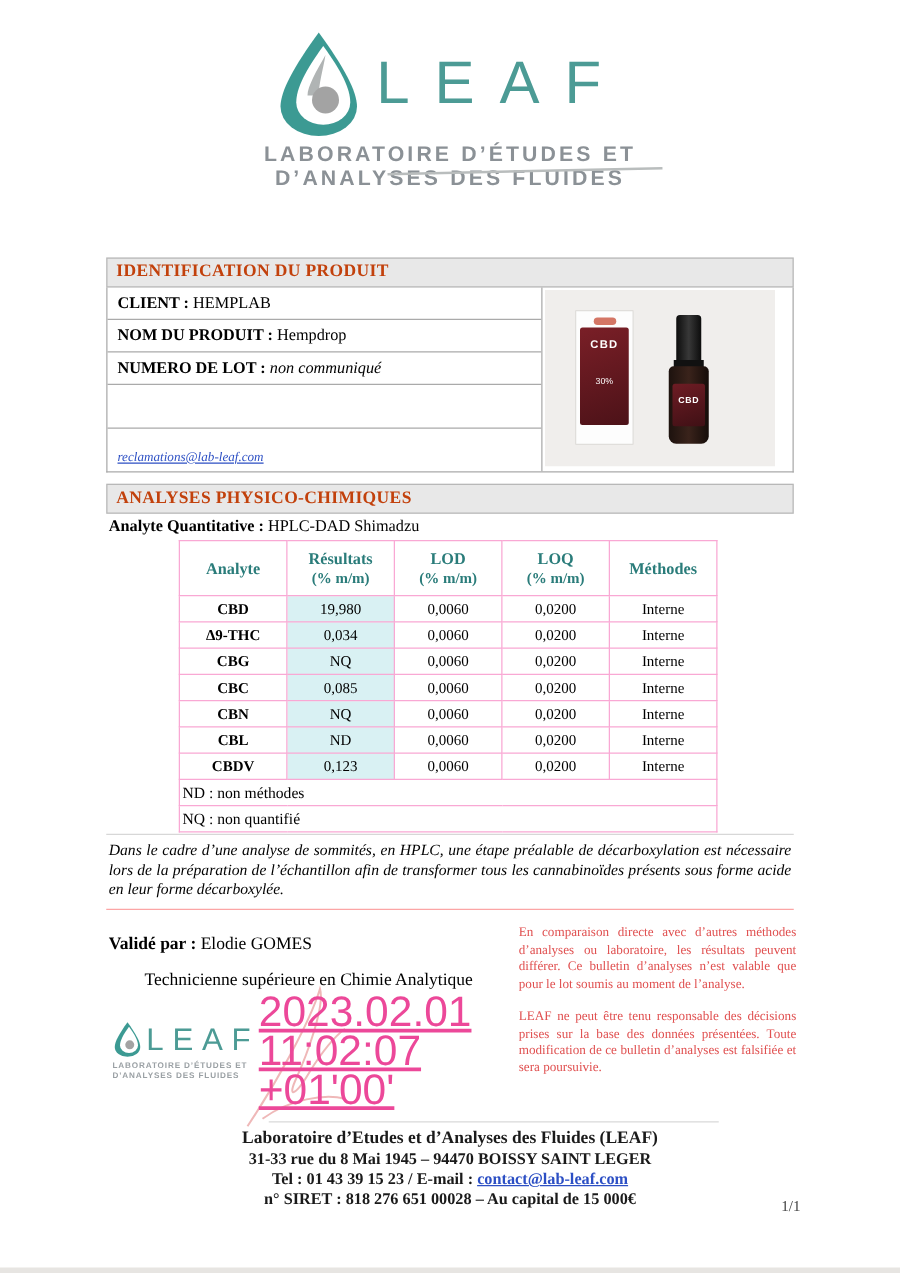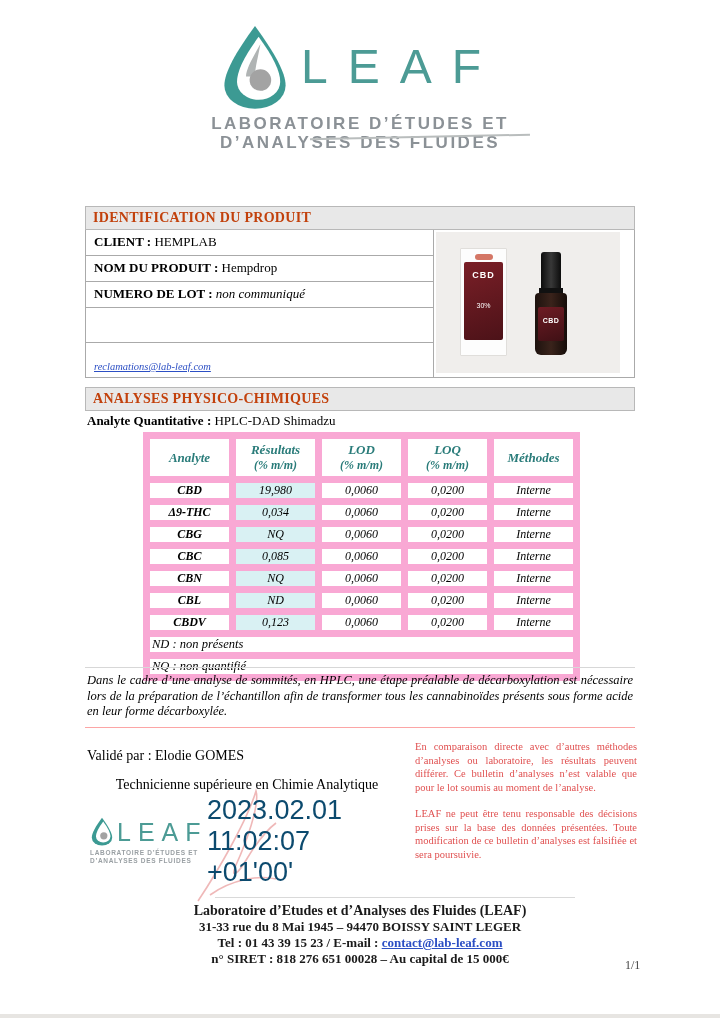--- a/index.html
+++ b/index.html
@@ -57,54 +57,54 @@
                     background:linear-gradient(160deg,#6e1c24,#3f1015); border-radius:2px;
                     color:#fff; text-align:center; font-family:"Liberation Sans",sans-serif; }
   .bottle .blabel .cbd { font-size:7px; font-weight:bold; padding-top:10px; letter-spacing:0.5px; }
 
   
   .method-line { position:absolute; top:413px; left:87px; font-size:13px; }
   .method-line b { font-weight:bold; }
 
   table.results { position:absolute; top:432px; left:143px; border-collapse:collapse;
                   font-size:12px; text-align:center; }
-  table.results th, table.results td { border:7px solid #f9a8d4;font-style:italic; }
+  table.results th, table.results td { border:1px solid #f9a8d4; }
   table.results th { width:86px; height:44px; color:#2a7c7a; font-size:13px; font-weight:bold; }
   table.results th .sub { display:block; font-size:12px; }
   table.results td { height:21px; padding:0 2px; }
   td.analyte { font-weight:bold; }
   td.resultat { background:#d9f1f3; }
   td.notes { text-align:left; padding-left:6px; height:23px; font-size:12.5px; }
 
   
   .decarb { position:absolute; top:667px; left:85px; width:550px; border-top:1px solid #d7d7d7;
             border-bottom:1px solid #fca5a5; padding:5px 2px 7px 2px; font-size:12.5px;
             font-style:italic; text-align:justify; line-height:15.5px; }
 
   
   .validation { position:absolute; top:748px; left:87px; width:320px; font-size:14px; }
-  .validation .vline1 b { font-weight:normal; }
+  .validation .vline1 b { font-weight:bold; }
   .validation .vline2 { margin-top:13px;text-align:center; }
 
   .disclaimer { position:absolute; top:740px; left:415px; width:222px; color:#e05050;
                 font-size:10.5px; line-height:13.5px; text-align:justify; }
   .disclaimer p + p { margin-top:13px; }
 
   
   .sig-block { position:absolute; top:795px; left:90px; width:330px; height:105px; }
   .sig-scribble { position:absolute; left:90px; top:-12px; z-index:1; }
   .sig-logo { position:absolute; left:0; top:22px; width:128px; }
   .sig-logo-row { display:flex; align-items:flex-start; gap:3px; }
   .sig-drop { width:24px; height:29px; }
   .sig-word { font-family:"Liberation Sans", sans-serif; font-size:25px; color:#4c9b95;
               letter-spacing:7px; line-height:30px; }
   .sig-sub { margin-top:2px; font-family:"Liberation Sans", sans-serif; font-weight:bold;
              font-size:6.5px; line-height:7.5px; color:#9aa0a4; letter-spacing:0.7px; }
   .sig-stamp { position:absolute; left:117px; top:0; z-index:2; font-family:"Liberation Sans", sans-serif;
-               font-size:27px; color:#0c4a6e; line-height:31px; white-space:nowrap; }
+               font-size:34px; color:#ec4899; line-height:31px; white-space:nowrap;text-decoration:underline; }
 
   
   .footer-rule { position:absolute; top:897px; left:215px; width:360px; height:1px; background:#d9d9d9; }
   .footer { position:absolute; top:903px; left:0; width:720px; text-align:center;
             font-size:13px; font-weight:bold; line-height:16px; color:#1a1a1a; }
   .footer .f1 { font-size:14px; }
   .footer a { color:#2c4fc4; }
   .page-num { position:absolute; top:958px; left:625px; font-size:12px; color:#444; }
   .scan-edge { position:absolute; bottom:0; left:0; width:720px; height:4px; background:#e7e5e2; }
 </style>
@@ -233,21 +233,21 @@
         <td>Interne</td>
       </tr>
       <tr>
         <td class="analyte">CBDV</td>
         <td class="resultat">0,123</td>
         <td>0,0060</td>
         <td>0,0200</td>
         <td>Interne</td>
       </tr>
       <tr>
-        <td class="notes" colspan="5">ND : non présents</td>
+        <td class="notes" colspan="5">ND : non méthodes</td>
       </tr>
       <tr>
         <td class="notes" colspan="5">NQ : non quantifié</td>
       </tr>
     </tbody>
   </table>
 
   <div class="decarb">Dans le cadre d’une analyse de sommités, en HPLC, une étape préalable de décarboxylation est nécessaire lors de la préparation de l’échantillon afin de transformer tous les cannabinoïdes présents sous forme acide en leur forme décarboxylée.</div>
 
   <div class="validation">

